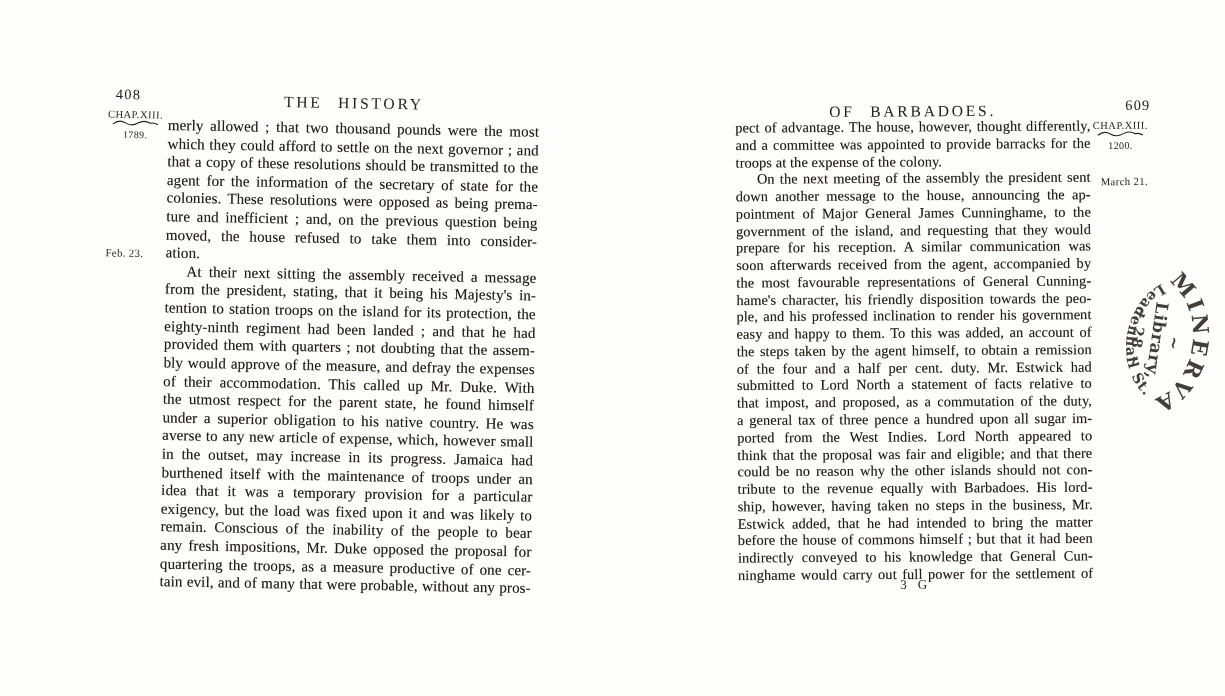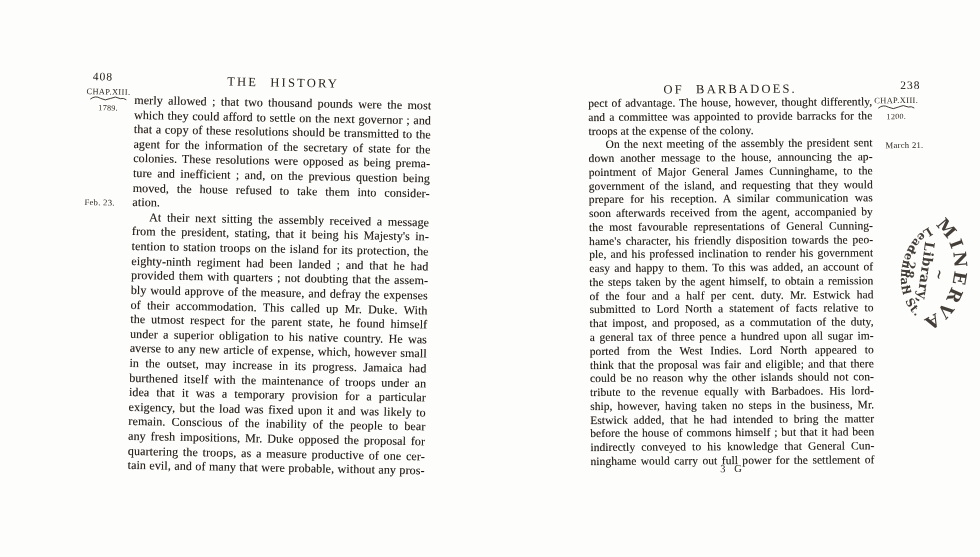--- a/index.html
+++ b/index.html
@@ -137,31 +137,31 @@
       <div class="text-line">exigency, but the load was fixed upon it and was likely to</div>
       <div class="text-line">remain. Conscious of the inability of the people to bear</div>
       <div class="text-line">any fresh impositions, Mr. Duke opposed the proposal for</div>
       <div class="text-line">quartering the troops, as a measure productive of one cer-</div>
       <div class="text-line">tain evil, and of many that were probable, without any pros-</div>
     </div>
 </div>
 
 <div class="page page-right">
   <div class="running-header" style="left:3px; top:21px; width:284px;">OF BARBADOES.</div>
-  <div class="page-number" style="left:315px; top:19px;">238</div>
+  <div class="page-number" style="left:315px; top:19px;">609</div>
 
   <div class="margin-note chapter-note" style="left:288px; top:36px; width:46px;">
     <span class="chap">CHAP.XIII.</span>
     <svg class="squiggle" width="38" height="6" viewBox="0 0 38 6">
       <path d="M1,4 Q6,0 11,3 T21,3 T31,3 Q34,2 37,4" fill="none" stroke="#2a241d" stroke-width="0.9"></path>
     </svg>
     <span class="year">1200.</span>
   </div>
 
-  <div class="margin-note" style="left:290px; top:80px; width:48px; text-align:right;">March 21.</div>
+  <div class="margin-note" style="left:290px; top:80px; width:48px; text-align:center;">March 21.</div>
 
   <div class="body-text body-right">
       <div class="text-line">pect of advantage. The house, however, thought differently,</div>
       <div class="text-line">and a committee was appointed to provide barracks for the</div>
       <div class="text-line para-end">troops at the expense of the colony.</div>
       <div class="text-line indent">On the next meeting of the assembly the president sent</div>
       <div class="text-line">down another message to the house, announcing the ap-</div>
       <div class="text-line">pointment of Major General James Cunninghame, to the</div>
       <div class="text-line">government of the island, and requesting that they would</div>
       <div class="text-line">prepare for his reception. A similar communication was</div>

